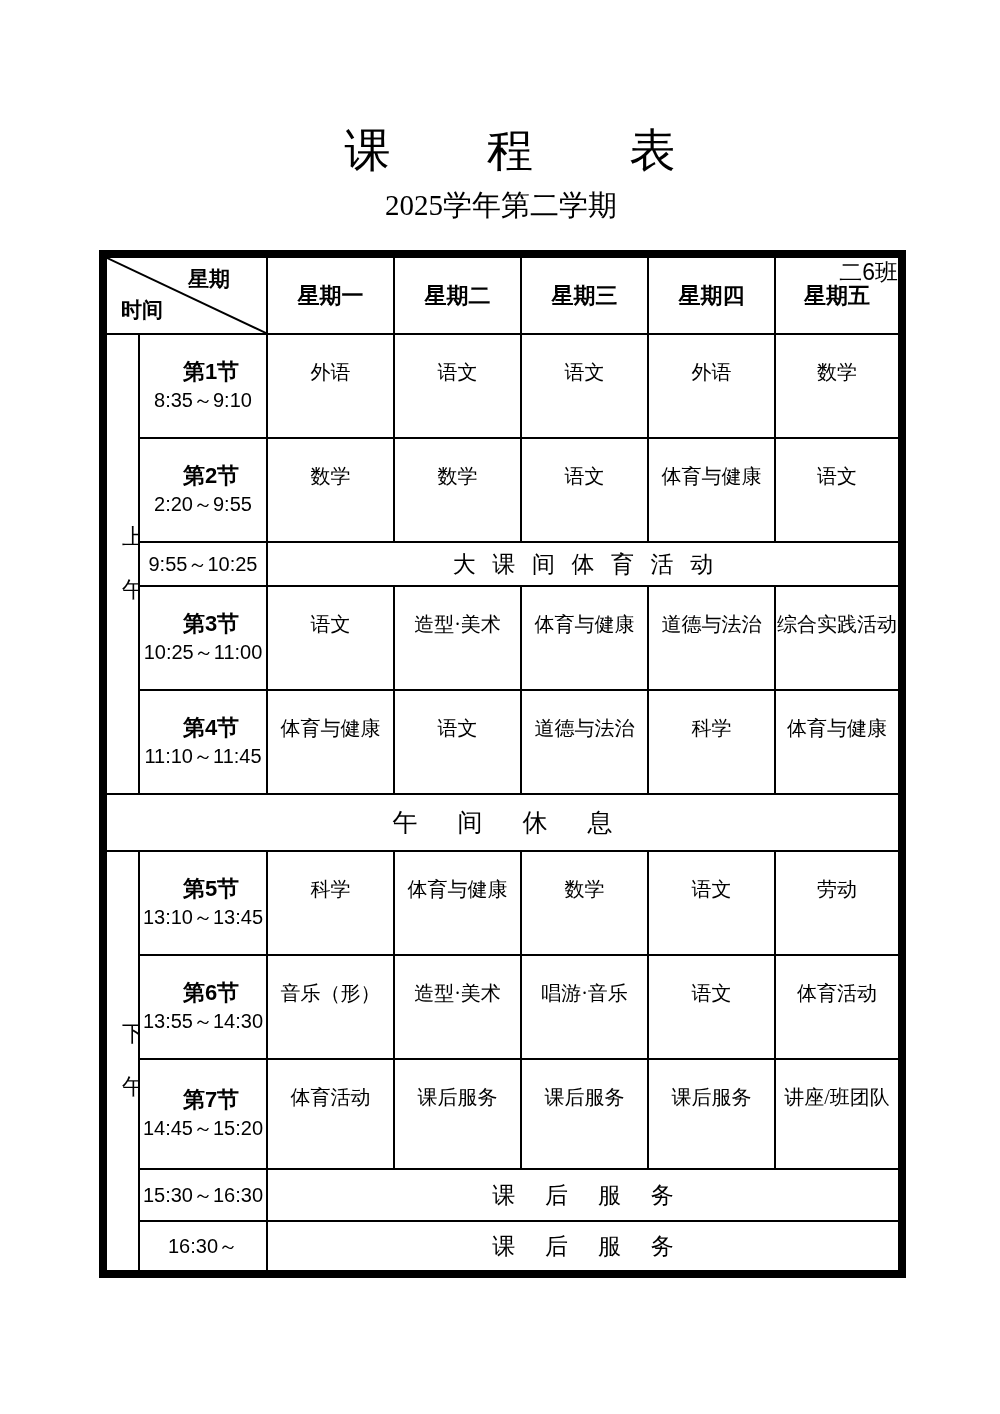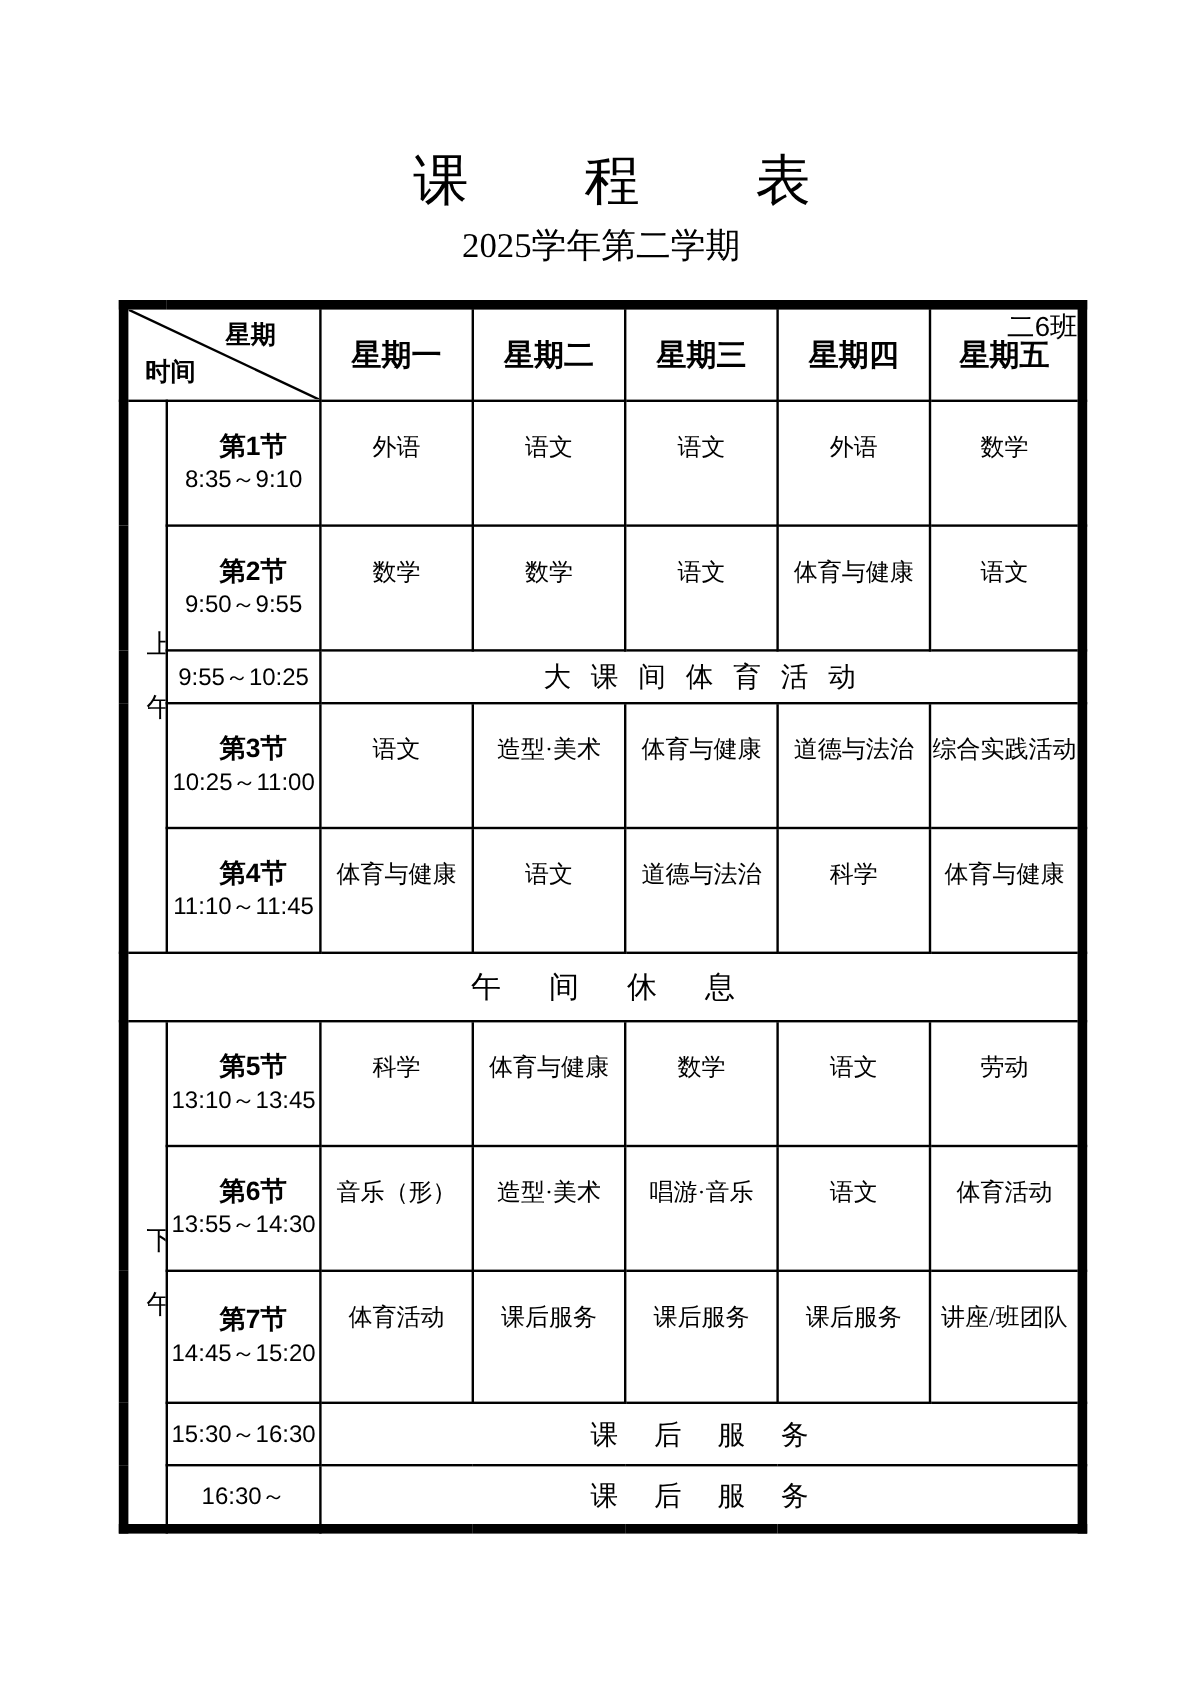--- a/index.html
+++ b/index.html
@@ -50,21 +50,21 @@
   td.corner { position: relative; padding: 0; }
   .corner svg { position: absolute; top:0; left:0; width: 100%; height: 100%; display: block; }
   .corner-week {
     position: absolute; top: 7px; right: 36px;
     font-size: 21px; font-weight: 600;
   }
   .corner-time {
     position: absolute; bottom: 9px; left: 14px;
     font-size: 21px; font-weight: 600;
   }
-  td.day { font-size: 25px; font-weight: 700; margin-left: 32px; }
+  td.day { font-size: 22px; font-weight: 700; margin-left: 32px; }
 
   td.section-cell { vertical-align: middle; font-size: 22px; padding-left: 14px; }
   .vert {
     display: inline-block; width: 1.1em;
     line-height: 2.4; word-break: break-all;
     text-align: center;
   }
 
   td.time-cell { vertical-align: middle; }
   .pname { font-size: 22px; font-weight: 600; line-height: 1.3; padding-left: 16px; }
@@ -143,21 +143,21 @@
     <td class="lesson">外语</td>
     <td class="lesson">语文</td>
     <td class="lesson">语文</td>
     <td class="lesson">外语</td>
     <td class="lesson">数学</td>
   </tr>
 
   <tr class="h-period">
     <td class="time-cell">
       <div class="pname">第2节</div>
-      <div class="ptime">9:50～9:55</div>
+      <div class="ptime">2:20～9:55</div>
     </td>
     <td class="lesson">数学</td>
     <td class="lesson">数学</td>
     <td class="lesson">语文</td>
     <td class="lesson">体育与健康</td>
     <td class="lesson">语文</td>
   </tr>
 
   <tr class="h-short">
     <td class="time-cell">

